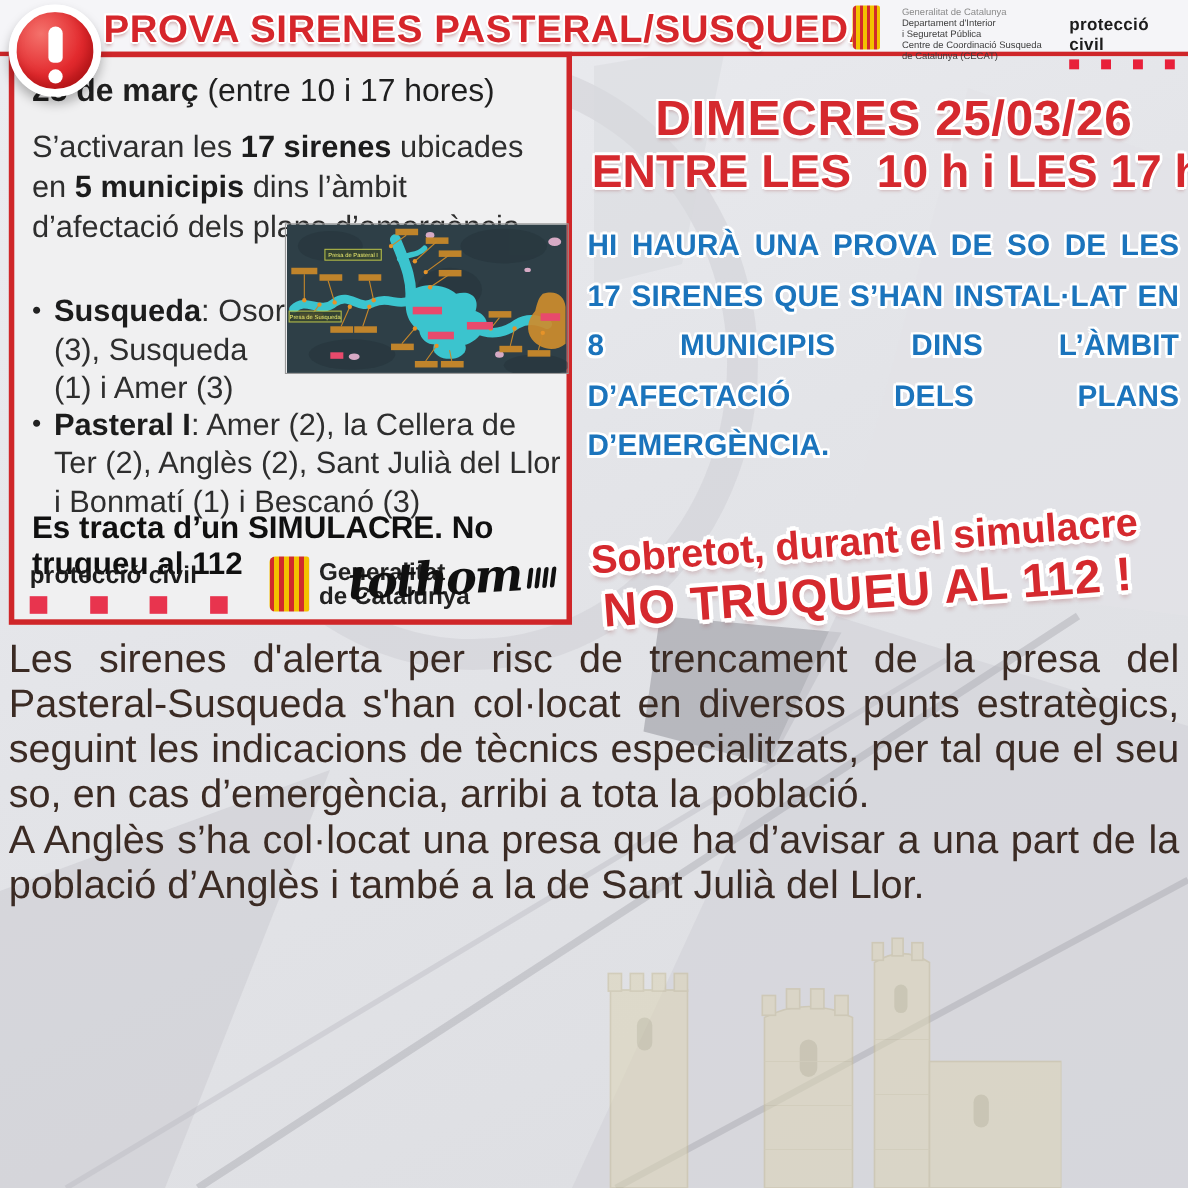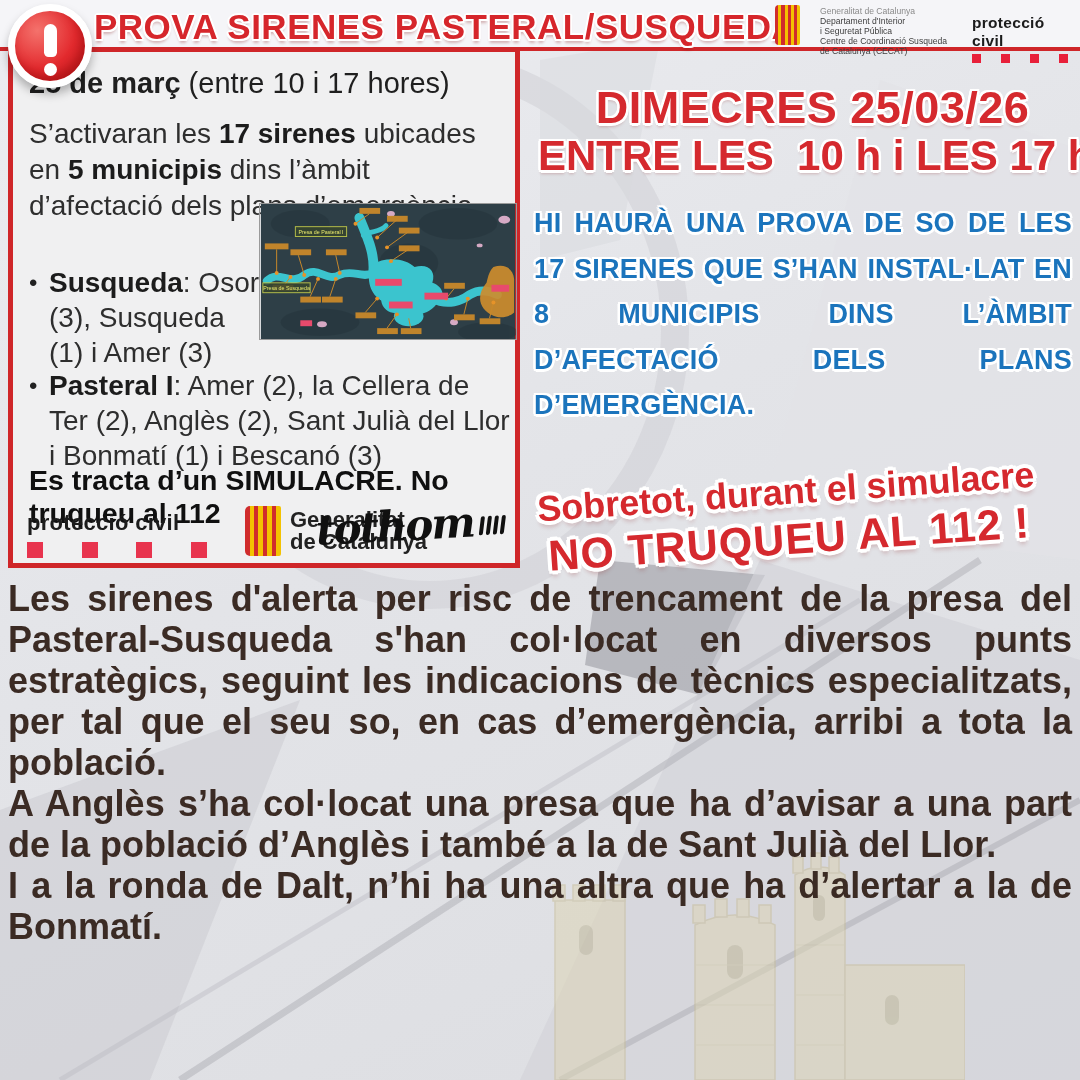--- a/index.html
+++ b/index.html
@@ -102,21 +102,21 @@
   .warning { position:absolute; left:495px; top:470px; width:585px; text-align:center;
     transform:rotate(-4deg); z-index:4; color:#d5292e; font-weight:bold;
     text-shadow:4px 0 0 #fff,-4px 0 0 #fff,0 4px 0 #fff,0 -4px 0 #fff,
       3px 3px 0 #fff,-3px 3px 0 #fff,3px -3px 0 #fff,-3px -3px 0 #fff,
       0 6px 4px rgba(140,30,30,.25); }
   .warning .w1 { font-size:36px; line-height:44px; }
   .warning .w2 { font-size:43px; line-height:50px; letter-spacing:1px; }
 
   
   .bottom-text { position:absolute; left:8px; top:578px; width:1064px; z-index:4;
-    color:#3b2b24; font-size:36px; line-height:41px; font-weight:bold; text-align:justify; }
+    color:#3b2b24; font-size:36px; line-height:41px; font-weight:normal; text-align:justify; }
   .bottom-text p { margin:0; }
 </style>
 </head>
 <body>
 
 <div class="page">
 
   <svg class="bg-photo" viewBox="0 0 1080 1080">
     <ellipse cx="430" cy="330" rx="245" ry="265" fill="none" stroke="#cfd0d5" stroke-width="28" opacity="0.55"></ellipse>
     <polygon points="600,560 765,575 700,695 585,665" fill="#96969c" opacity="0.55"></polygon>
@@ -343,16 +343,15 @@
   <div class="blue-par">HI HAURÀ UNA PROVA DE SO DE LES 17 SIRENES QUE S’HAN INSTAL·LAT EN 8 MUNICIPIS DINS L’ÀMBIT D’AFECTACIÓ DELS PLANS D’EMERGÈNCIA.</div>
 
   <div class="warning">
     <div class="w1">Sobretot, durant el simulacre</div>
     <div class="w2">NO TRUQUEU AL 112 !</div>
   </div>
 
   <div class="bottom-text">
     <p>Les sirenes d'alerta per risc de trencament de la presa del Pasteral-Susqueda s'han col·locat en diversos punts estratègics, seguint les indicacions de tècnics especialitzats, per tal que el seu so, en cas d’emergència, arribi a tota la població.</p>
     <p>A Anglès s’ha col·locat una presa que ha d’avisar a una part de la població d’Anglès i també a la de Sant Julià del Llor.</p>
-    <p>I a la ronda de Dalt, n’hi ha una altra que ha d’alertar a la de Bonmatí.</p>
   </div>
 
 </div>
 
 </body></html>

